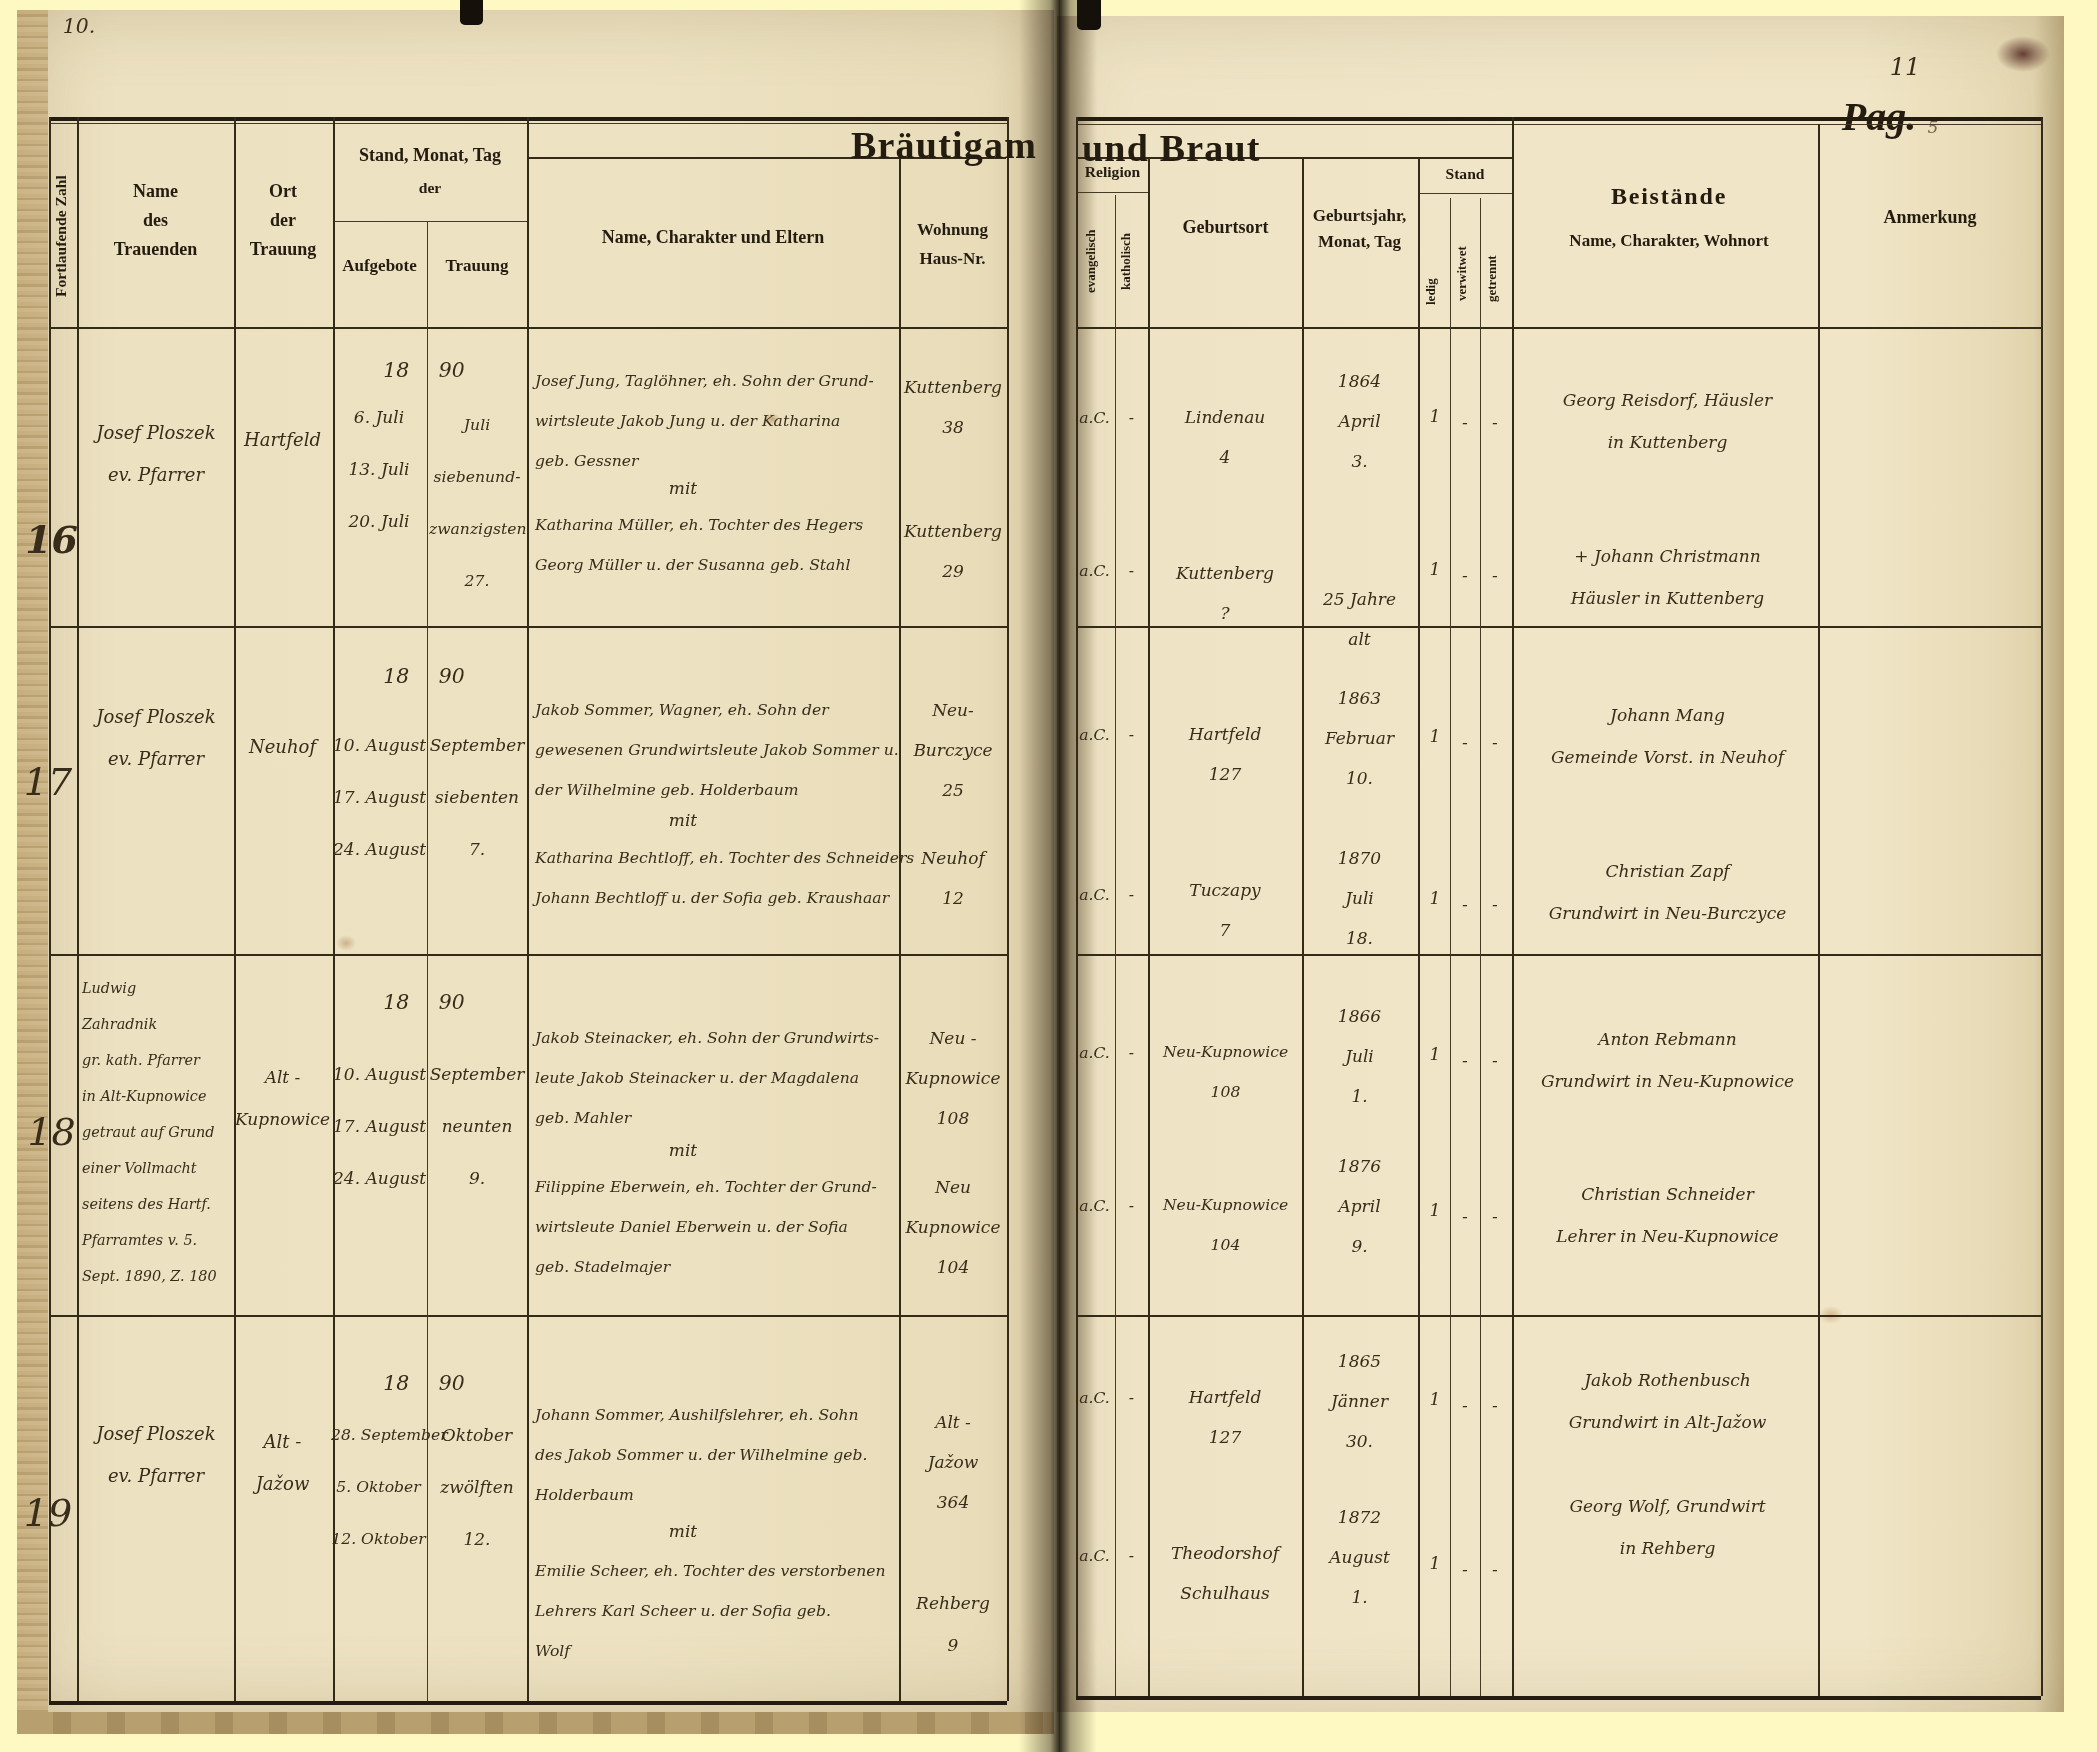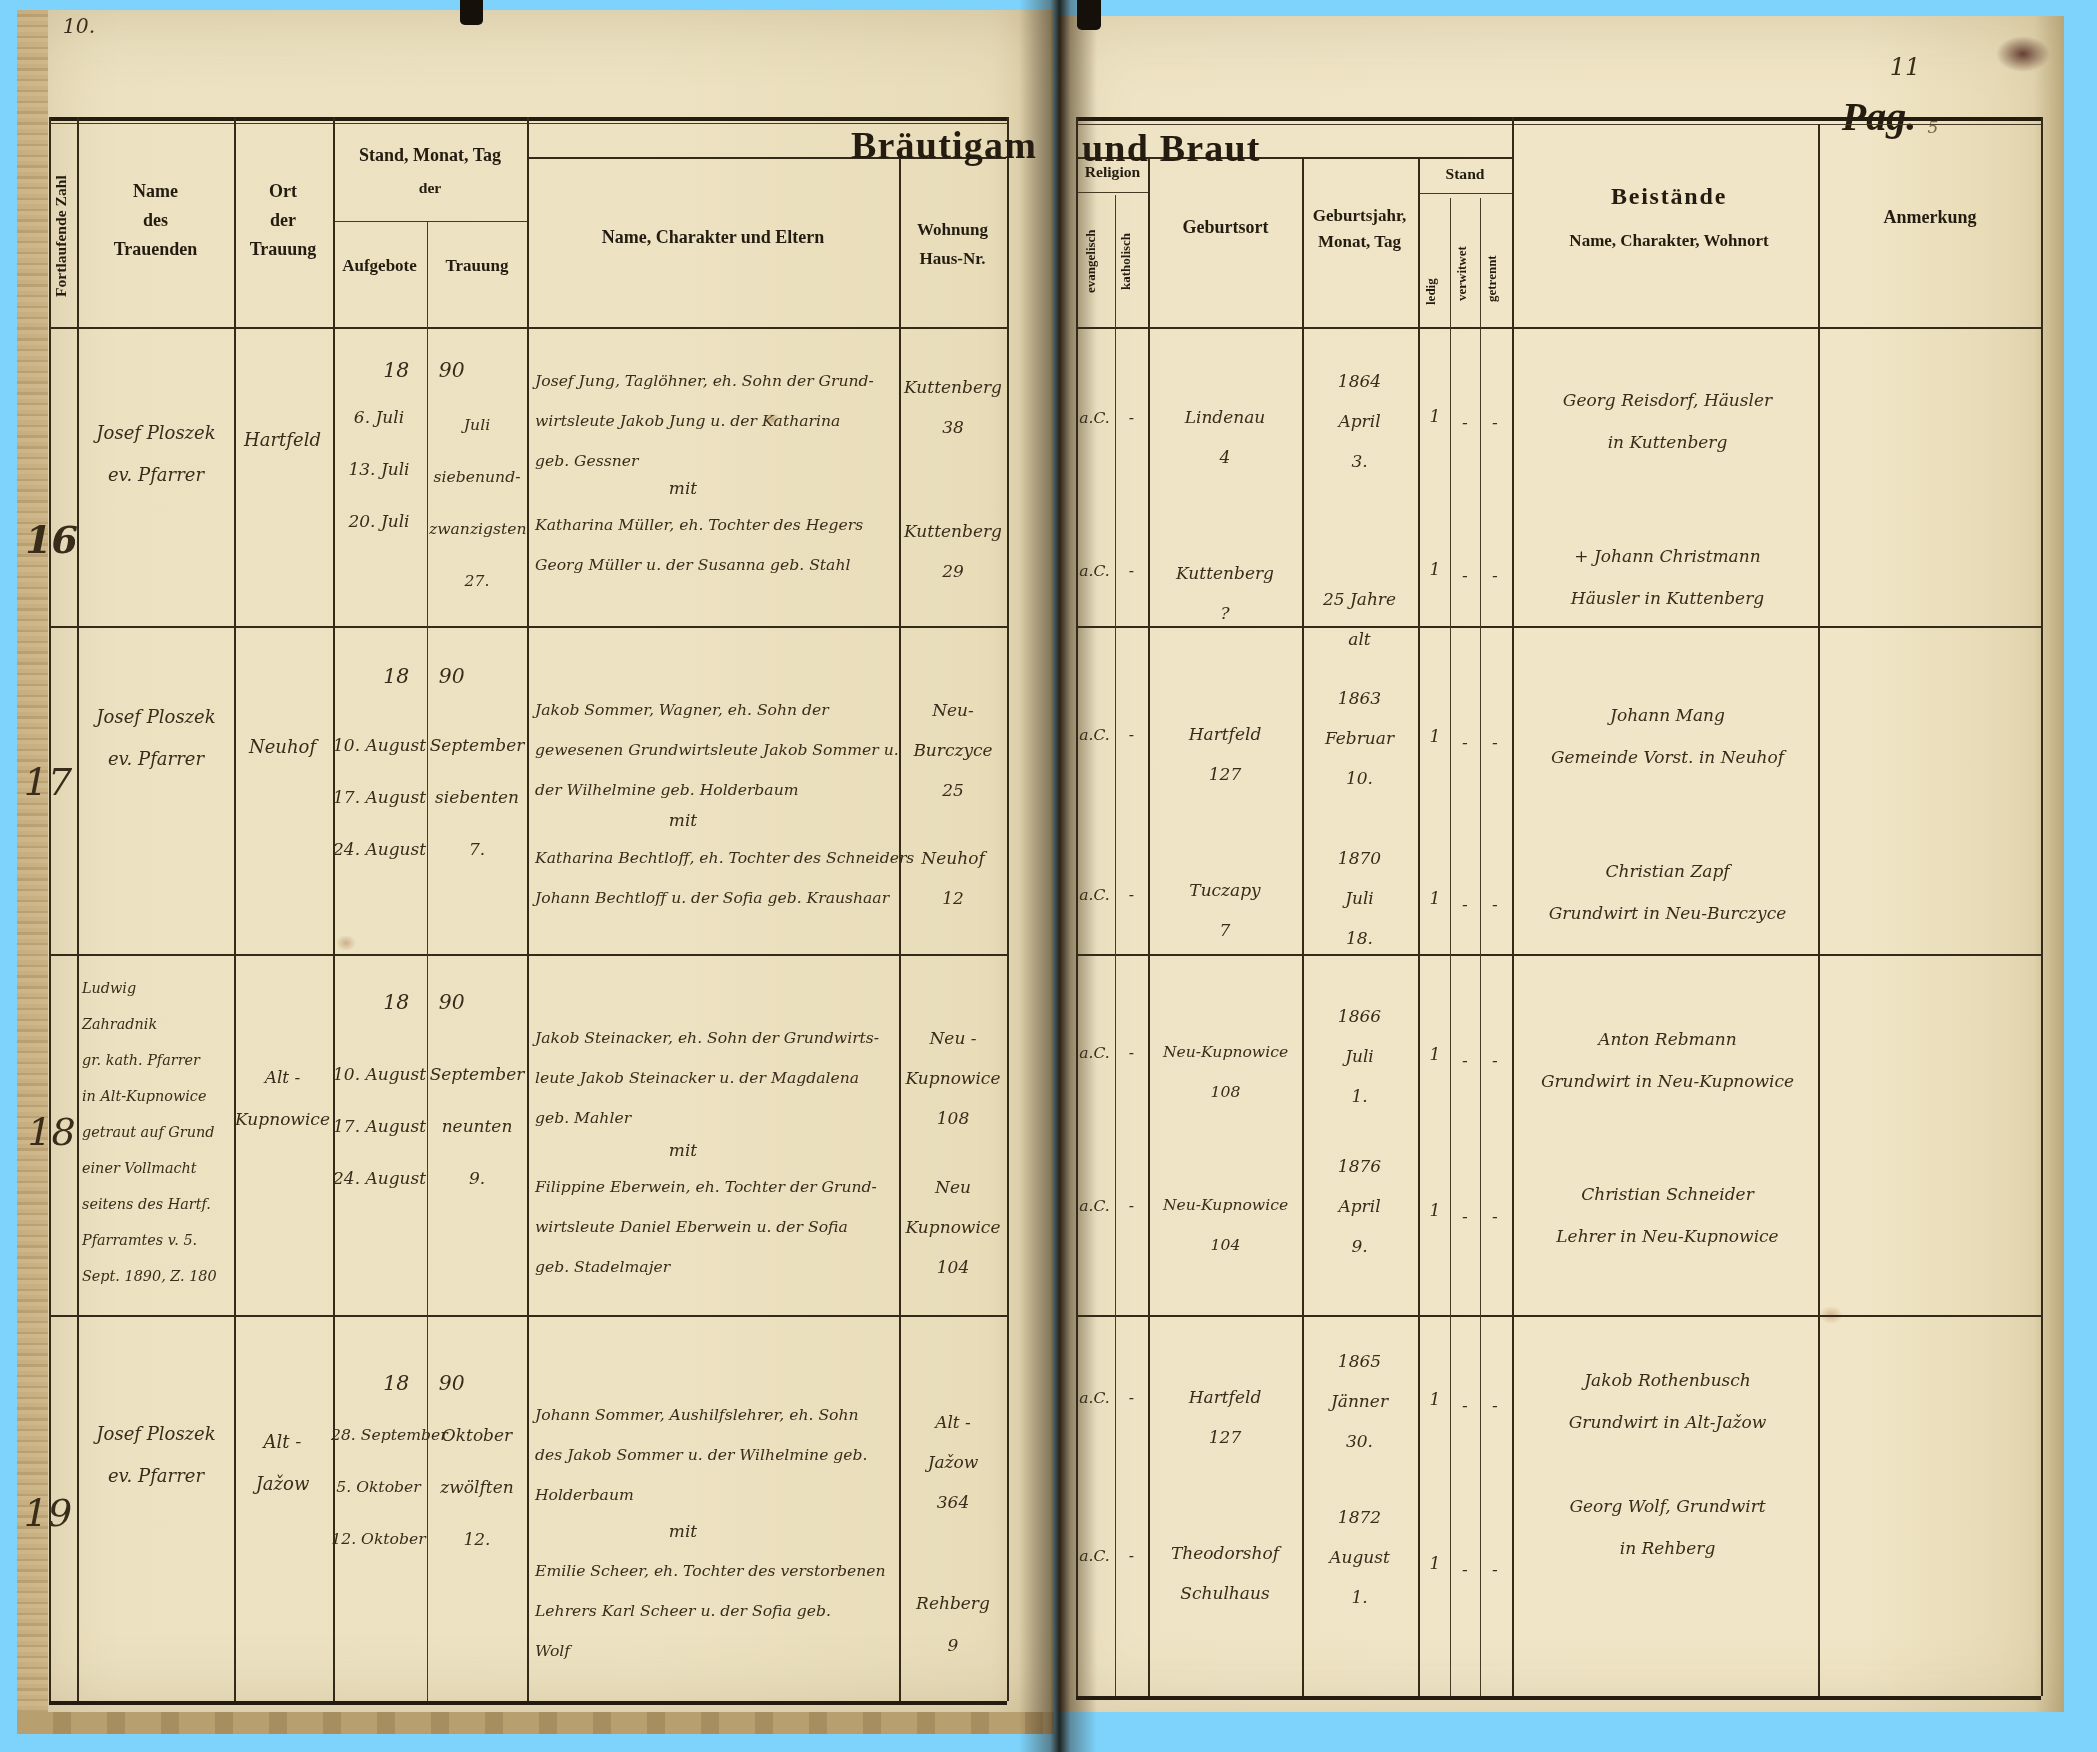--- a/index.html
+++ b/index.html
@@ -1,17 +1,17 @@
 <!DOCTYPE html>
 <html style="font-size:9.6px"><head>
 <meta charset="utf-8">
 <title>Marriage Register</title>
 <style>
   html,body{margin:0;padding:0;background:#0b0907;}
-  #canvas{position:relative;width:2097px;height:1753px;background:#7dd3fc;overflow:hidden;
+  #canvas{position:relative;width:2097px;height:1753px;background:#fef9c3;overflow:hidden;
           font-family:"Liberation Serif",serif;}
   .page{position:absolute;}
   .page-left{left:17px;top:9.6px;width:1037px;height:1702px;
      background:linear-gradient(90deg,#cdbb8e 0,#e7dbba 3%,#ece1c1 10%,#ede2c2 60%,#e8dcb9 94%,#d9cba3 100%);
      box-shadow:inset 0 0 72px rgba(120,95,50,.25);}
   .page-right{left:1057px;top:15.6px;width:1007px;height:1696px;
      background:linear-gradient(90deg,#d6c69b 0,#eee3c4 4%,#f0e5c7 45%,#f0e5c6 80%,#e5d8b2 97%,#c3b186 100%);
      box-shadow:inset 0 0 72px rgba(120,95,50,.22);}
   .edge-left{position:absolute;left:17px;top:9.6px;width:31px;height:1719px;
      background:repeating-linear-gradient(180deg,#c7ae7f 0 4.2px,#b69d6e 4.2px 6.6px,#cdb587 6.6px 10.8px);

